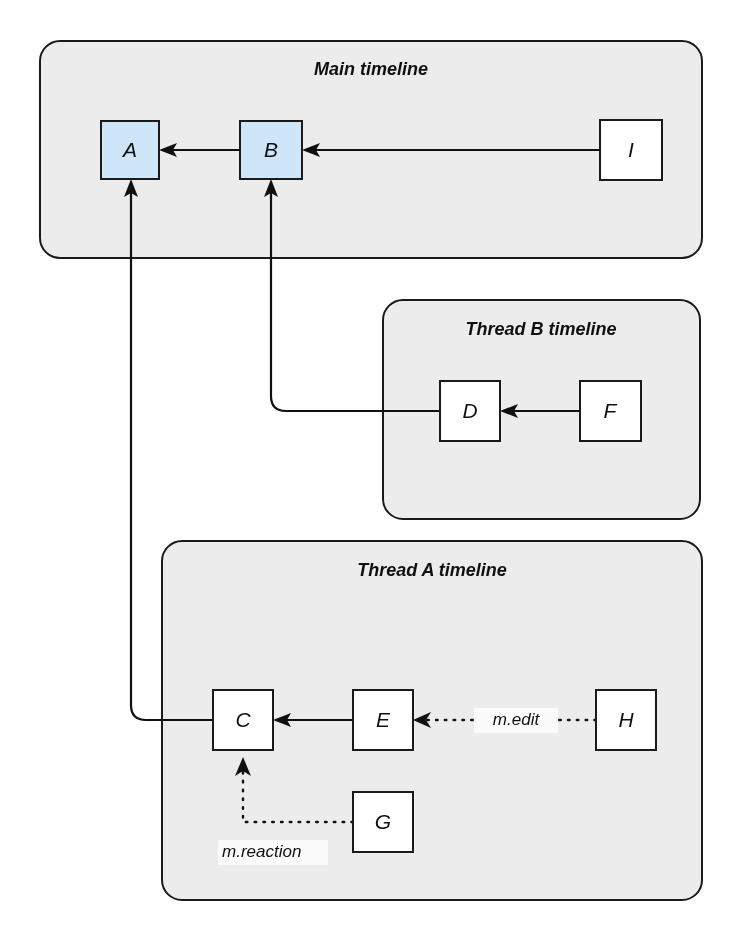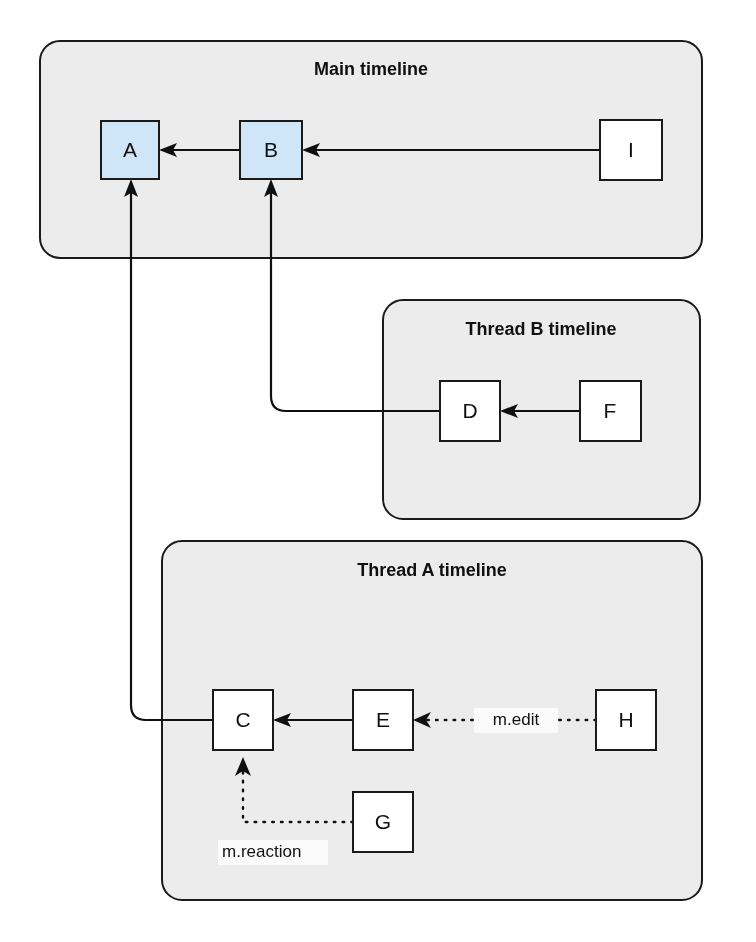--- a/index.html
+++ b/index.html
@@ -10,20 +10,21 @@
   body {
     width: 756px;
     height: 942px;
     font-family: "Liberation Sans", sans-serif;
     overflow: hidden;
   }
   #diagram-root {
     position: relative;
     width: 648px;
     height: 942px;
+    font-style: italic;
   }
   svg.diagram {
     display: block;
     width: 756px;
     height: 942px;
   }
   .group-box {
     fill: #ececec;
     stroke: #1a1a1a;
     stroke-width: 2;

